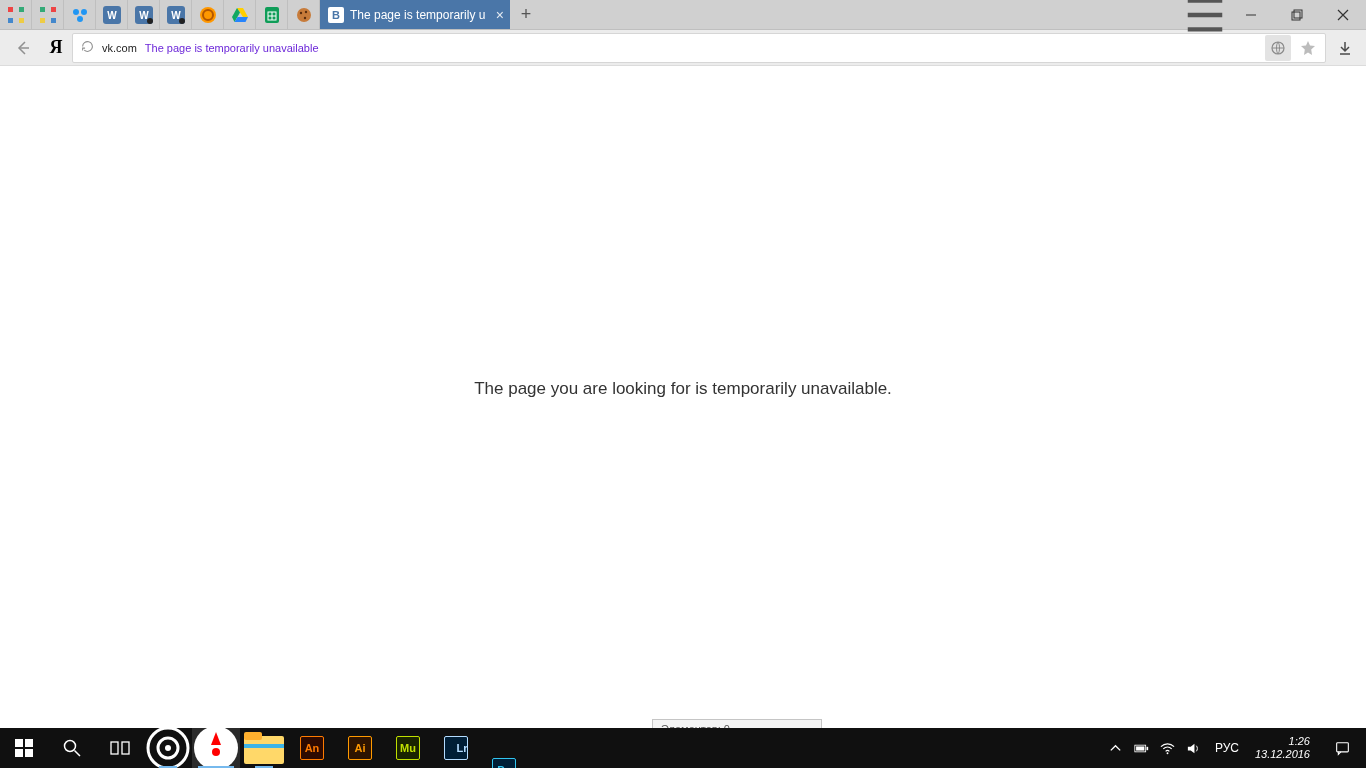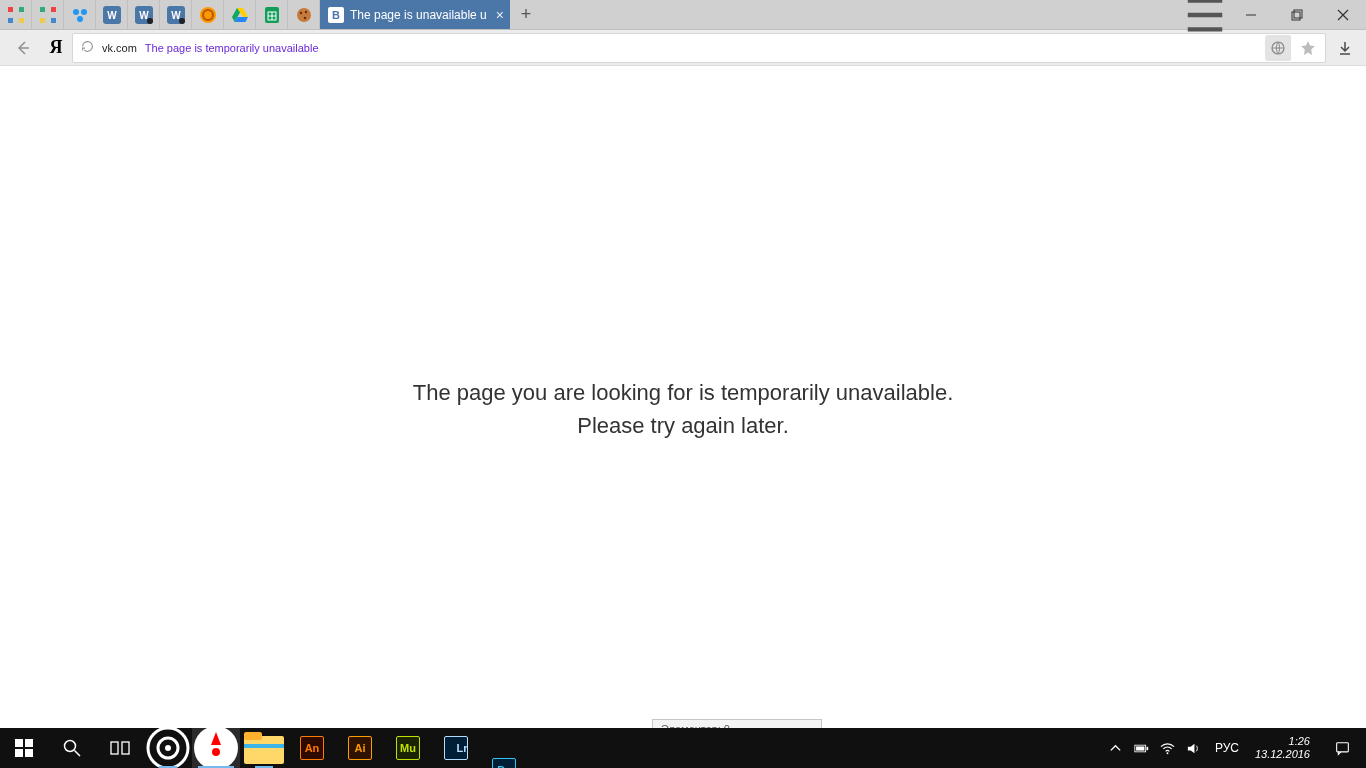--- a/index.html
+++ b/index.html
@@ -54,21 +54,21 @@
   .omnibox-spacer { flex: 1; }
   .omnibox-right { display: flex; align-items: center; gap: 4px; color: #9a9a9a; }
   .omnibox-right .btn { width: 26px; height: 26px; display: flex; align-items: center; justify-content: center; cursor: default; }
   .omnibox-right svg { width: 16px; height: 16px; }
   .dl-btn { width: 30px; display: flex; align-items: center; justify-content: center; color: #4a4a4a; cursor: default; }
   .dl-btn svg { width: 16px; height: 16px; }
 
   
   .viewport {
     height: 662px; background: #fff; display: flex; align-items: flex-start; justify-content: center;
-    padding-top: 310px; color: #333; font-size: 22px; text-align: center; line-height: 1.5;
+    padding-top: 310px; color: #333; font-size: 17px; text-align: center; line-height: 1.5;
   }
 
   
   .float-panel {
     position: absolute; left: 652px; top: 719px; width: 170px; height: 21px;
     background: #f4f4f4; border: 1px solid #c5c5c5; border-bottom: none; font-size: 11px;
     color: #555;
   }
   .float-body { padding: 3px 8px 0; }
 
@@ -170,21 +170,21 @@
     <svg viewBox="0 0 18 18">
         <circle cx="9" cy="9" r="7" fill="#c77b3a"></circle>
         <circle cx="6" cy="7" r="1.2" fill="#5a2e0f"></circle>
         <circle cx="11" cy="6" r="1.2" fill="#5a2e0f"></circle>
         <circle cx="10" cy="12" r="1.2" fill="#5a2e0f"></circle>
       </svg>
   </div>
 
   <div class="active-tab">
     <span class="favicon">B</span>
-    <span class="tab-title">The page is unavailable u</span>
+    <span class="tab-title">The page is temporarily u</span>
     <span class="tab-close">×</span>
   </div>
   <div class="new-tab">+</div>
 
   <div class="tab-spacer"></div>
 
   <div class="win-menu">
     <svg viewBox="0 0 16 16">
         <path d="M2 3h12M2 8h12M2 13h12" stroke="#555" stroke-width="1.5"></path>
       </svg>
@@ -247,21 +247,20 @@
     <svg viewBox="0 0 16 16">
         <path d="M8 2v8M4 7l4 4 4-4" fill="none" stroke="#4a4a4a" stroke-width="1.5"></path>
         <line x1="3" y1="14" x2="13" y2="14" stroke="#4a4a4a" stroke-width="1.5"></line>
       </svg>
   </div>
 </div>
 
 <div class="viewport">
   <div>
     <div>The page you are looking for is temporarily unavailable.</div>
-    <div>Please try again later.</div>
   </div>
 </div>
 
 <div class="float-panel">
   <div class="float-body">Элементов: 0</div>
 </div>
 
 <div class="taskbar">
   <div class="tb-btn">
     <svg viewBox="0 0 20 20">

